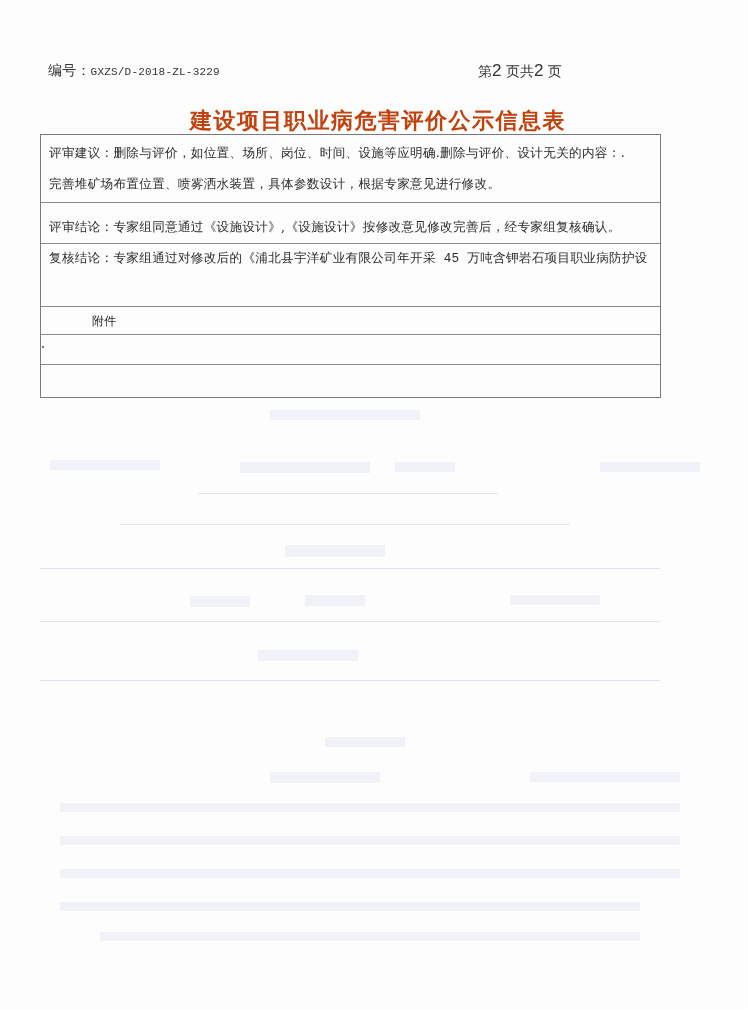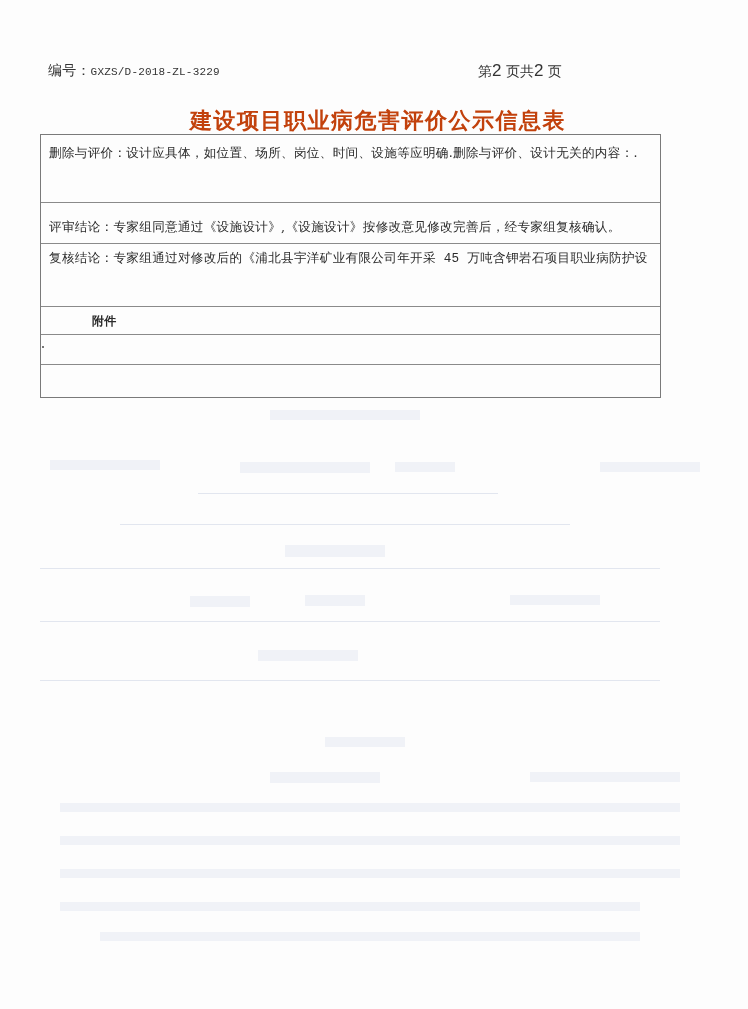--- a/index.html
+++ b/index.html
@@ -78,21 +78,21 @@
     .row:last-child { border-bottom: none; }
     .row .line {
       white-space: nowrap;
       height: 31px;
       line-height: 31px;
     }
     .row-1 { height: 68px; padding-top: 2px; }
     .row-2 { height: 33px; margin-top: 8px; }
     .row-3 { height: 63px; font-family: Liberation Mono, monospace; }
     .row-4 { height: 28px; }
-    .row-4 .line { line-height: 28px; height: 28px; font-weight: bold; font-family: "DejaVu Sans", "Liberation Sans", sans-serif; font-size: 12px; padding-left: 43px; }
+    .row-4 .line { line-height: 28px; height: 28px; font-weight: normal; font-family: "DejaVu Sans", "Liberation Sans", sans-serif; font-size: 12px; padding-left: 43px; }
     .row-5 { height: 30px; position: relative; }
     .row-6 { height: 32px; }
     .dot-mark {
       position: absolute;
       left: 1px;
       top: 11px;
       width: 2px;
       height: 2px;
       background: #777;
     }
@@ -118,21 +118,22 @@
   </div>
   <div class="page-indicator">
     <span>第</span><span class="num">2</span><span> 页共</span><span class="num">2</span><span> 页</span>
   </div>
 </div>
 
 <div class="doc-title">建设项目职业病危害评价公示信息表</div>
 
 <div class="info-table">
   <div class="row row-1">
-    <div class="line">删除与评价：设计应具体，如位置、场所、岗位、时间、设施等应明确.删除与评价、设计无关的内容：.</div>
+    <div class="line">评审建议：删除与评价，如位置、场所、岗位、时间、设施等应明确.删除与评价、设计无关的内容：.</div>
+    <div class="line">完善堆矿场布置位置、喷雾洒水装置，具体参数设计，根据专家意见进行修改。</div>
   </div>
   <div class="row row-2">
     <div class="line">评审结论：专家组同意通过《设施设计》,《设施设计》按修改意见修改完善后，经专家组复核确认。</div>
   </div>
   <div class="row row-3">
     <div class="line">复核结论：专家组通过对修改后的《浦北县宇洋矿业有限公司年开采 45 万吨含钾岩石项目职业病防护设</div>
   </div>
   <div class="row row-4">
     <div class="line">附件</div>
   </div>

